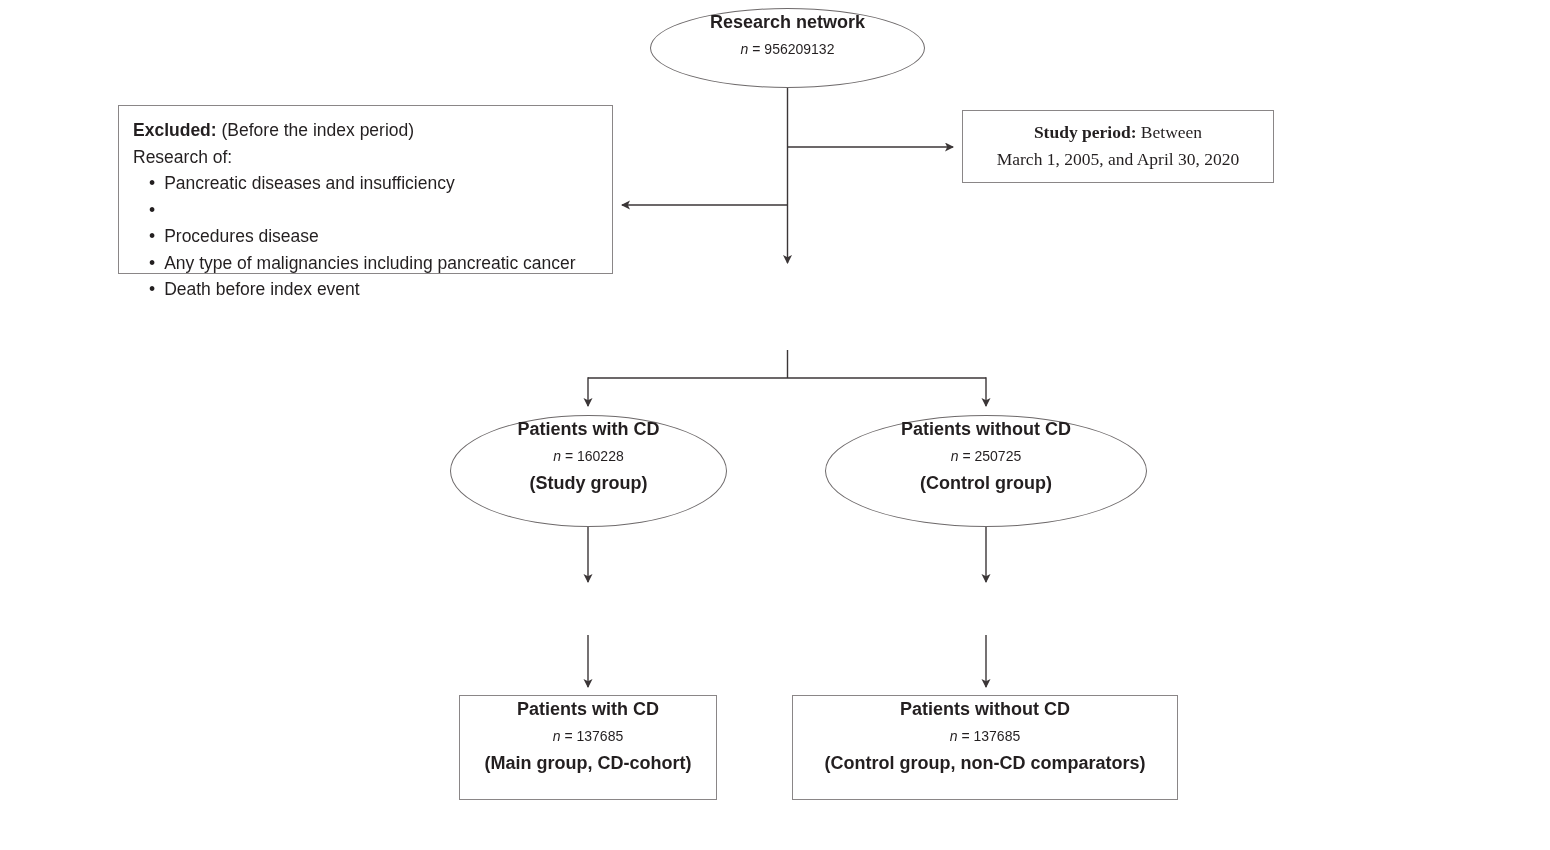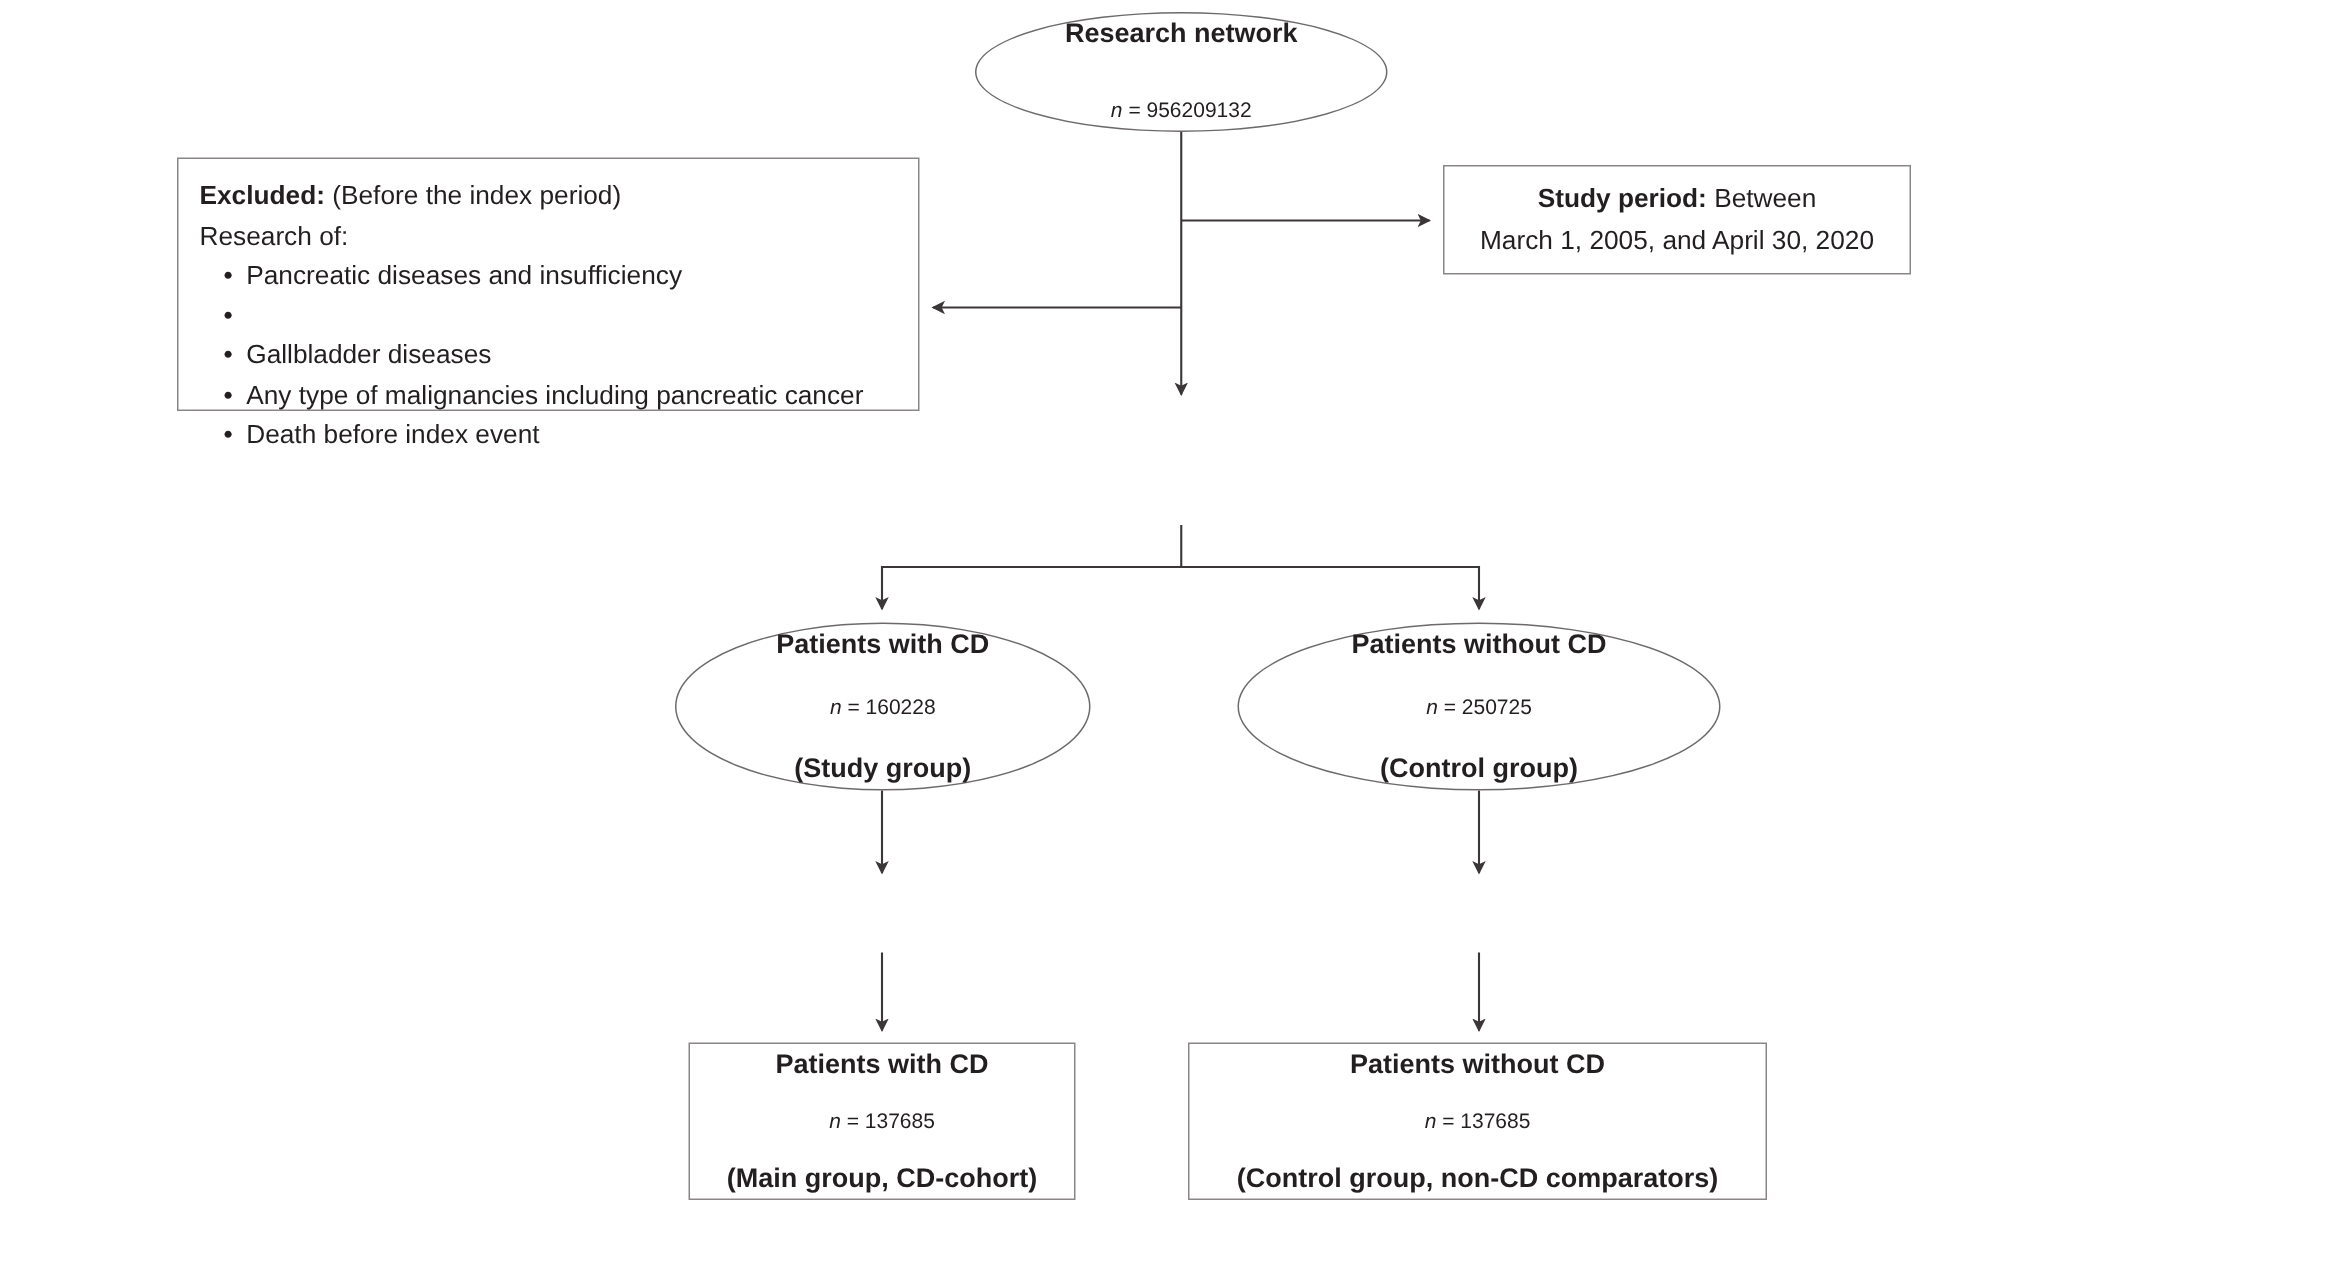--- a/index.html
+++ b/index.html
@@ -14,38 +14,38 @@
   body{
     font-family:"Liberation Sans","DejaVu Sans",sans-serif;
     color:var(--text);
     width:1550px;height:850px;position:relative;overflow:hidden;
   }
   .canvas{position:absolute;inset:0;width:1550px;height:850px;}
   svg.connectors{position:absolute;left:0;top:0;width:1550px;height:850px;pointer-events:none;}
   svg.connectors line, svg.connectors path.cline{stroke:var(--arrow);stroke-width:1.4;fill:none;}
   svg.connectors marker path{fill:var(--arrow);}
 
-  .node{position:absolute;display:flex;flex-direction:column;justify-content:space-between;align-items:center;text-align:center;background:var(--background);}
+  .node{position:absolute;display:flex;flex-direction:column;justify-content:flex-start;align-items:center;text-align:center;background:var(--background);}
   .ellipse{border:1.4px solid var(--ellipse_border);border-radius:50%;}
   .rect{border:1.2px solid var(--box_border);}
 
   .node-title{font-weight:bold;font-size:18px;line-height:27px;}
   .nline{font-size:14px;line-height:27px;}
   .nline i{font-style:italic;}
   .node-sub{font-weight:bold;font-size:18px;line-height:27px;}
 
   
   .excluded{justify-content:flex-start;align-items:flex-start;text-align:left;padding:11px 14px;}
   .excluded .line{font-size:17.5px;line-height:26.5px;}
   .excluded .line b{font-weight:bold;}
   .excluded ul{list-style:none;margin-left:16px;}
   .excluded li{display:flex;gap:9px;font-size:17.5px;line-height:26.5px;}
 
   
-  .study-period{padding:8px 22px;}
+  .study-period{padding:8px 22px;font-family:Liberation Serif, serif;}
   .study-period .line{font-size:17.5px;line-height:27px;}
   .study-period .line b{font-weight:bold;}
 
   .propensity-label{font-weight:bold;font-size:18px;line-height:24px;}
 </style>
 </head>
 <body>
 
 <div class="canvas">
 
@@ -79,21 +79,21 @@
     <ul>
       <li>
           <span>•</span>
           <span>Pancreatic diseases and insufficiency</span>
         </li>
       <li>
           <span>•</span>
         </li>
       <li>
           <span>•</span>
-          <span>Gallbladder diseases</span>
+          <span>Procedures disease</span>
         </li>
       <li>
           <span>•</span>
           <span>Any type of malignancies including pancreatic cancer</span>
         </li>
       <li>
           <span>•</span>
           <span>Death before index event</span>
         </li>
     </ul>

